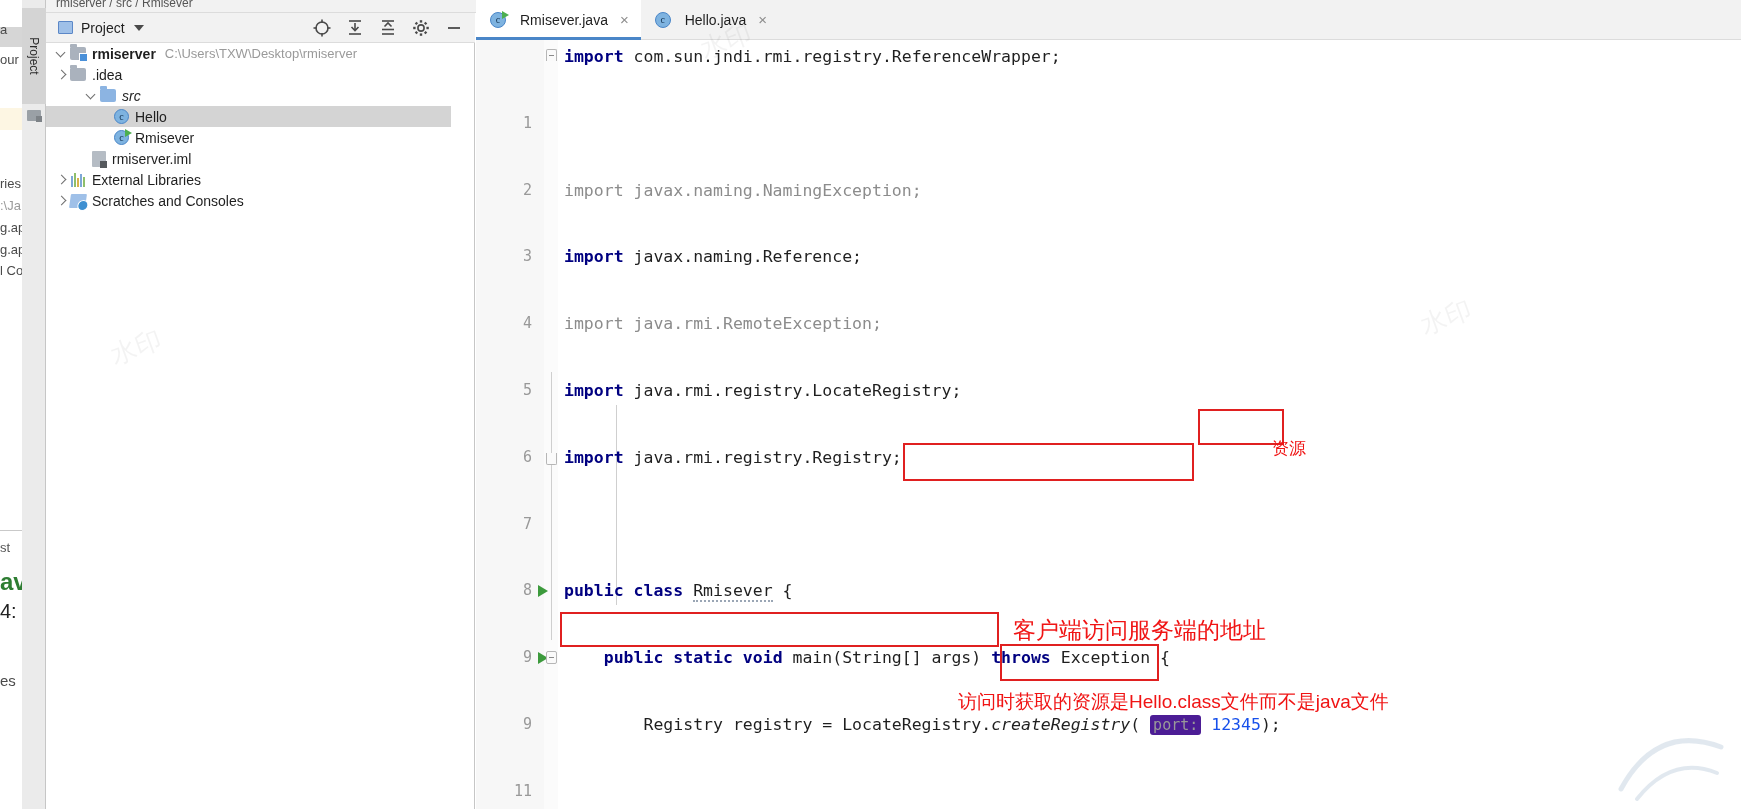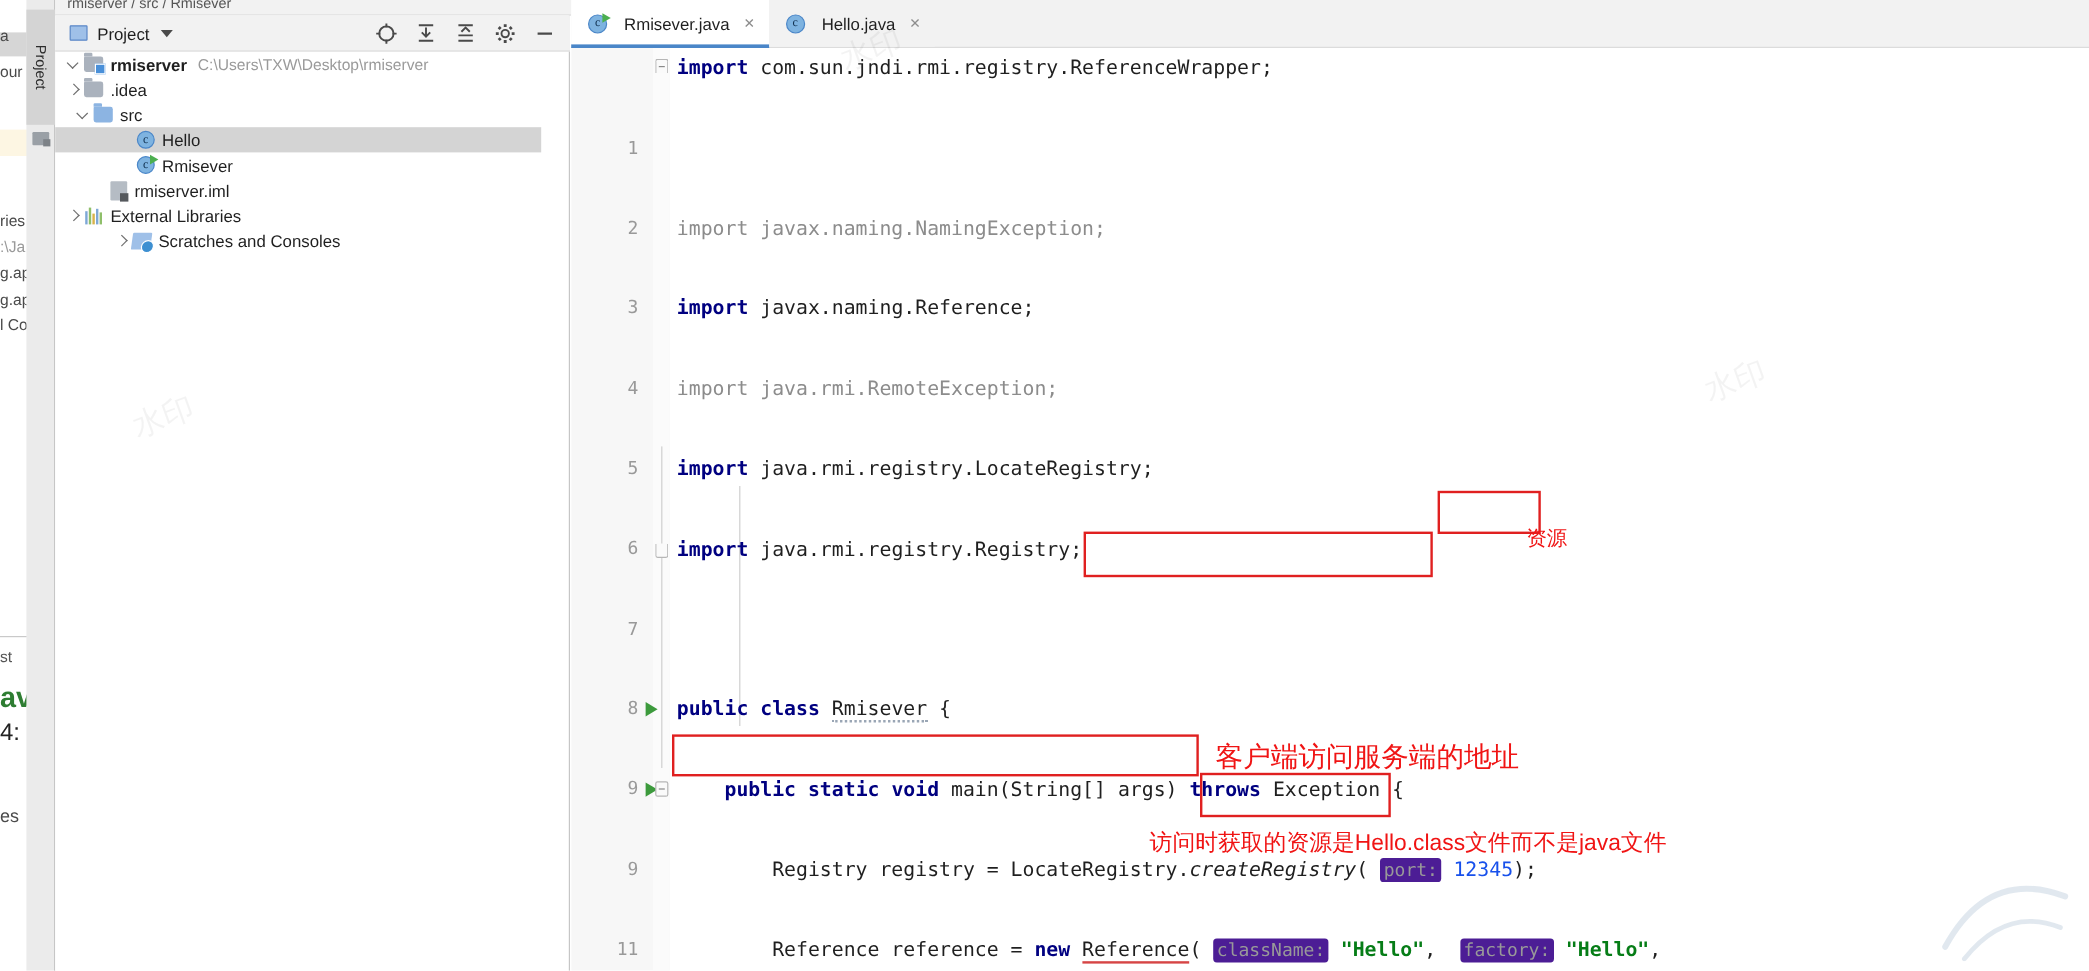--- a/index.html
+++ b/index.html
@@ -375,21 +375,21 @@
         <span class="node-label bold">rmiserver</span>
         <span class="node-path">C:\Users\TXW\Desktop\rmiserver</span>
       </div>
 
       <div class="tree-row" style="">
         <div class="twisty closed"></div>
         <div class="ic ic-folder"></div>
         <span class="node-label">.idea</span>
       </div>
 
-      <div class="tree-row" style="padding-left:16px;">
+      <div class="tree-row" style="padding-left:38px;font-style:italic;">
         <div class="twisty open"></div>
         <div class="ic ic-folder blue"></div>
         <span class="node-label">src</span>
       </div>
 
       <div class="tree-row selected" style="padding-left:68px;">
         <div class="ic ic-class">c</div>
         <span class="node-label">Hello</span>
       </div>
 
@@ -408,21 +408,21 @@
         <div class="ic ic-lib">
             <i></i>
             <i></i>
             <i></i>
             <i></i>
             <i></i>
           </div>
         <span class="node-label">External Libraries</span>
       </div>
 
-      <div class="tree-row" style="padding-left:8px;margin-left:40px;">
+      <div class="tree-row" style="padding-left:8px;">
         <div class="twisty closed"></div>
         <div class="ic ic-scratch"></div>
         <span class="node-label">Scratches and Consoles</span>
       </div>
 
     </div>
   </div>
 
   <div class="editor-area">
 
@@ -513,21 +513,20 @@
 
         <div class="row" style="top:334px;">
           <div class="rowbg"></div>
           <span class="lnum">11</span>
           <span class="code">        Registry registry = LocateRegistry.<span class="mi">createRegistry</span>( <span class="hint">port:</span> <span class="num">12345</span>);</span>
         </div>
 
         <div class="row" style="top:367.4px;">
           <div class="rowbg"></div>
           
-          <span class="code">        Reference reference = <span class="kw">new</span> <span class="wavy-err">Reference</span>( <span class="hint">className:</span> <span class="str">"Hello"</span>,  <span class="hint">factory:</span> <span class="str">"Hello"</span>,</span>
         </div>
 
       </div>
 
       <svg class="swoosh" viewBox="0 0 110 72">
         <path d="M4 60 Q 40 -6 104 18" stroke="#9fb6cc" stroke-width="5" fill="none" stroke-linecap="round"></path>
         <path d="M20 70 Q 55 26 100 44" stroke="#9fb6cc" stroke-width="4" fill="none" stroke-linecap="round"></path>
       </svg>
     </div>
   </div>

